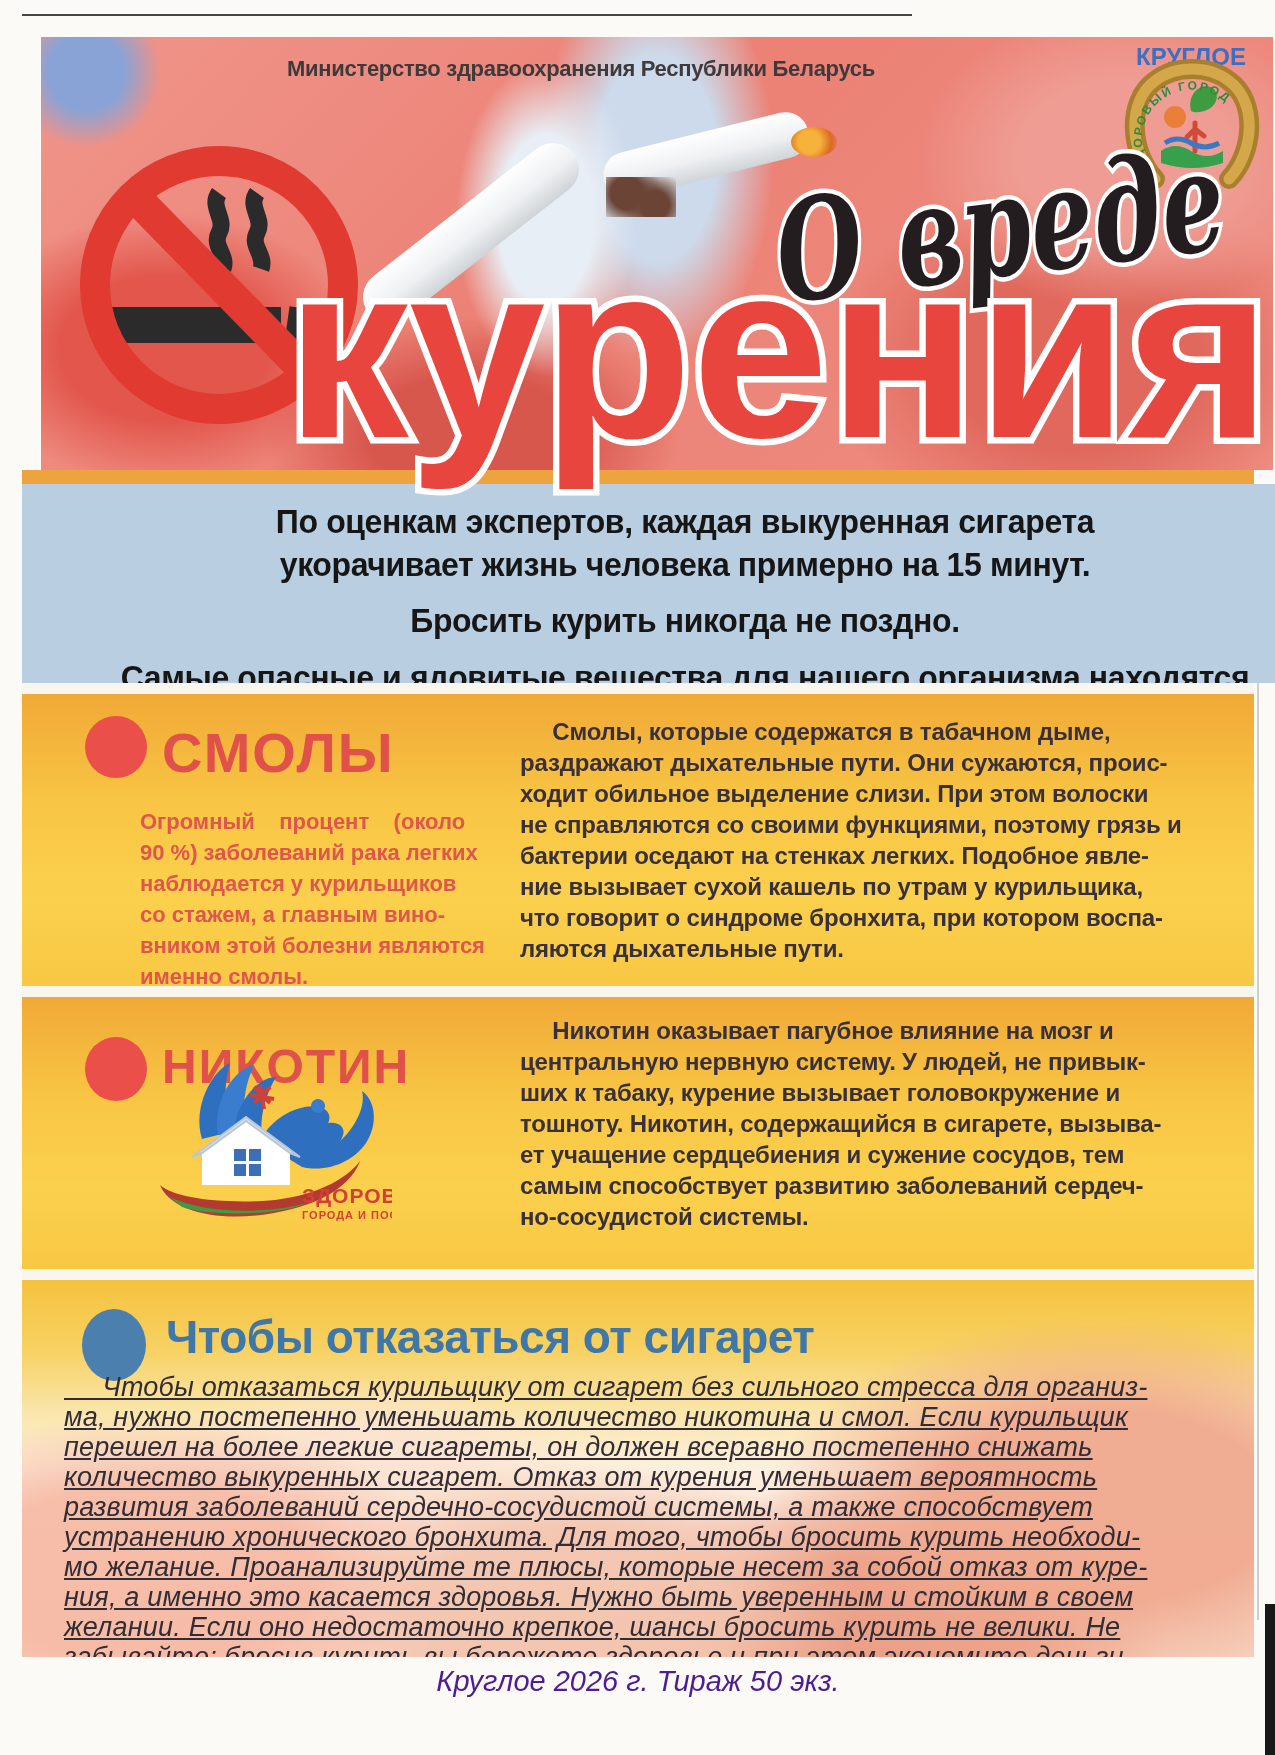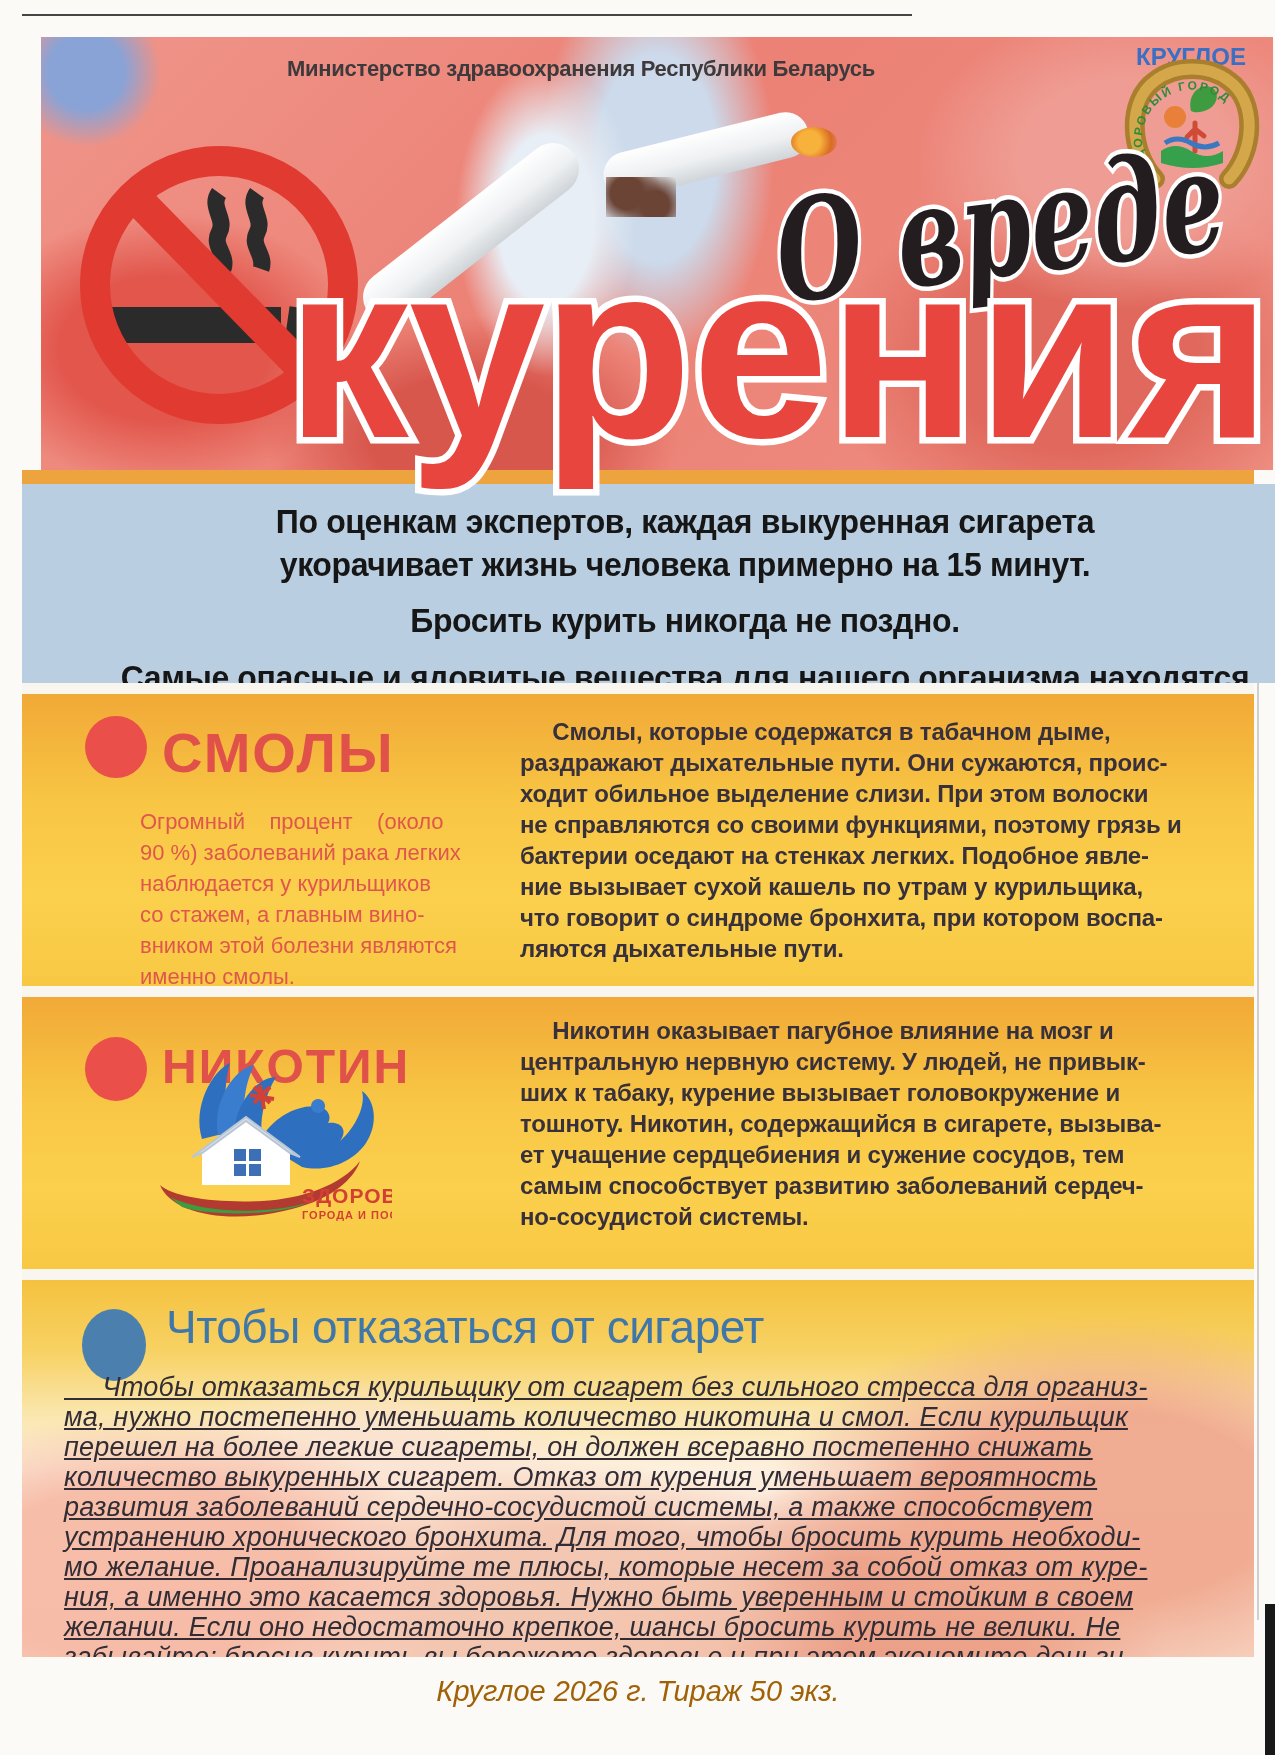--- a/index.html
+++ b/index.html
@@ -58,45 +58,45 @@
     background:linear-gradient(180deg,#f1a937 0%,#f8c644 38%,#fbd04d 70%,#f8c843 100%);}
   .panel.tars{height:292px;}
   .panel.nico{height:272px;}
   .dot{position:absolute;border-radius:50%;background:#ea4f49;}
   .dot.red1{left:63px;top:22px;width:62px;height:62px;}
   .dot.red2{left:63px;top:40px;width:62px;height:64px;}
   .panel-title{position:absolute;color:#e0514a;font-weight:700;letter-spacing:2px;}
   .tars .panel-title{left:140px;top:26px;font-size:56px;}
   .nico .panel-title{left:140px;top:42px;font-size:48px;}
   .col-left-text{position:absolute;left:118px;top:112px;width:362px;
-    color:#df564e;font-weight:400;font-size:22px;line-height:31px;white-space:pre-line;}
+    color:#df564e;font-weight:700;font-size:22px;line-height:31px;white-space:pre-line;}
   .col-right-text{position:absolute;left:498px;width:704px;
     color:#38303a;font-weight:700;font-size:24px;line-height:31px;white-space:pre-line;letter-spacing:-.2px;}
   .tars .col-right-text{top:22px;}
   .nico .col-right-text{top:18px;}
   .nico-logo{position:absolute;left:120px;top:60px;}
 
   
   .quit{position:relative;width:1232px;height:377px;overflow:hidden;
     background:
       radial-gradient(ellipse 300px 160px at 10% 78%,rgba(246,185,164,.9) 0 55%,rgba(246,185,164,0) 100%),
       radial-gradient(ellipse 280px 150px at 45% 88%,rgba(243,196,174,.9) 0 55%,rgba(243,196,174,0) 100%),
       radial-gradient(ellipse 340px 190px at 88% 60%,rgba(240,169,143,.95) 0 50%,rgba(240,169,143,0) 100%),
       radial-gradient(ellipse 280px 160px at 70% 95%,rgba(235,157,133,.95) 0 50%,rgba(235,157,133,0) 100%),
       radial-gradient(ellipse 240px 130px at 28% 60%,rgba(251,227,210,.9) 0 55%,rgba(251,227,210,0) 100%),
       linear-gradient(180deg,#f5c23f 0px,#f7d162 70px,#fae5a9 130px,#fdf0df 190px,#fae2d3 250px,#f7d6c4 377px);}
   .dot.blue{left:60px;top:29px;width:64px;height:72px;background:#4b7fae;border-radius:50%;}
-  .quit-title{position:absolute;left:144px;top:20px;color:#3f77a9;font-weight:400;
+  .quit-title{position:absolute;left:144px;top:30px;color:#3f77a9;font-weight:700;
     font-size:46px;letter-spacing:-.5px;}
   .quit-par{position:absolute;left:42px;top:92px;width:1168px;
     color:#322d35;font-style:italic;font-size:27px;line-height:30px;
     white-space:pre-line;letter-spacing:.2px;text-decoration:underline;}
 
-  .footer-line{width:1232px;text-align:center;margin-top:18px;
-    font-style:italic;font-size:29px;color:#a16207;}
+  .footer-line{width:1232px;text-align:center;margin-top:8px;
+    font-style:italic;font-size:29px;color:#4c1d95;}
 </style>
 </head>
 <body>
 
 <div class="scan-top-line"></div>
 <div class="scan-right-shadow"></div>
 <div class="scan-right-dark"></div>
 
 <div class="page">
 

